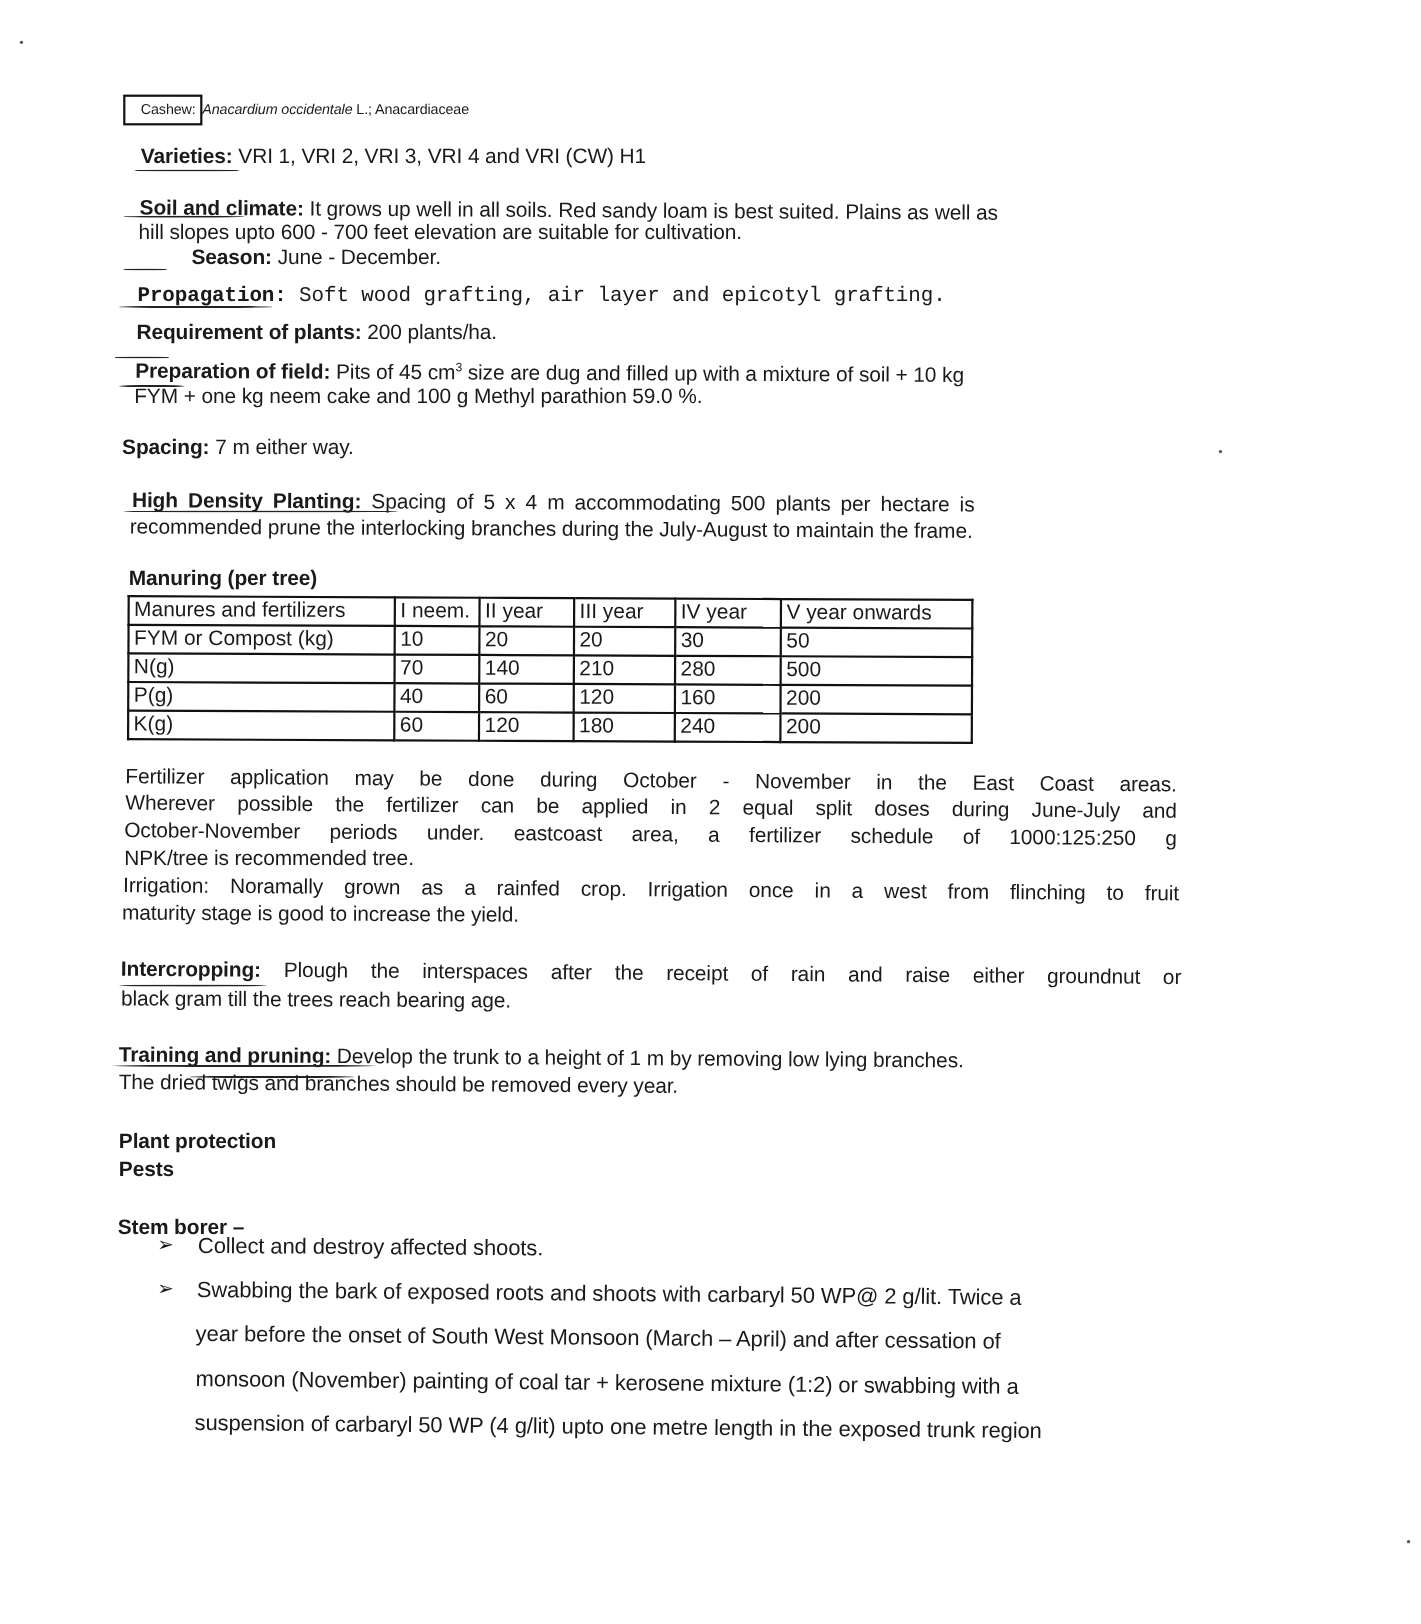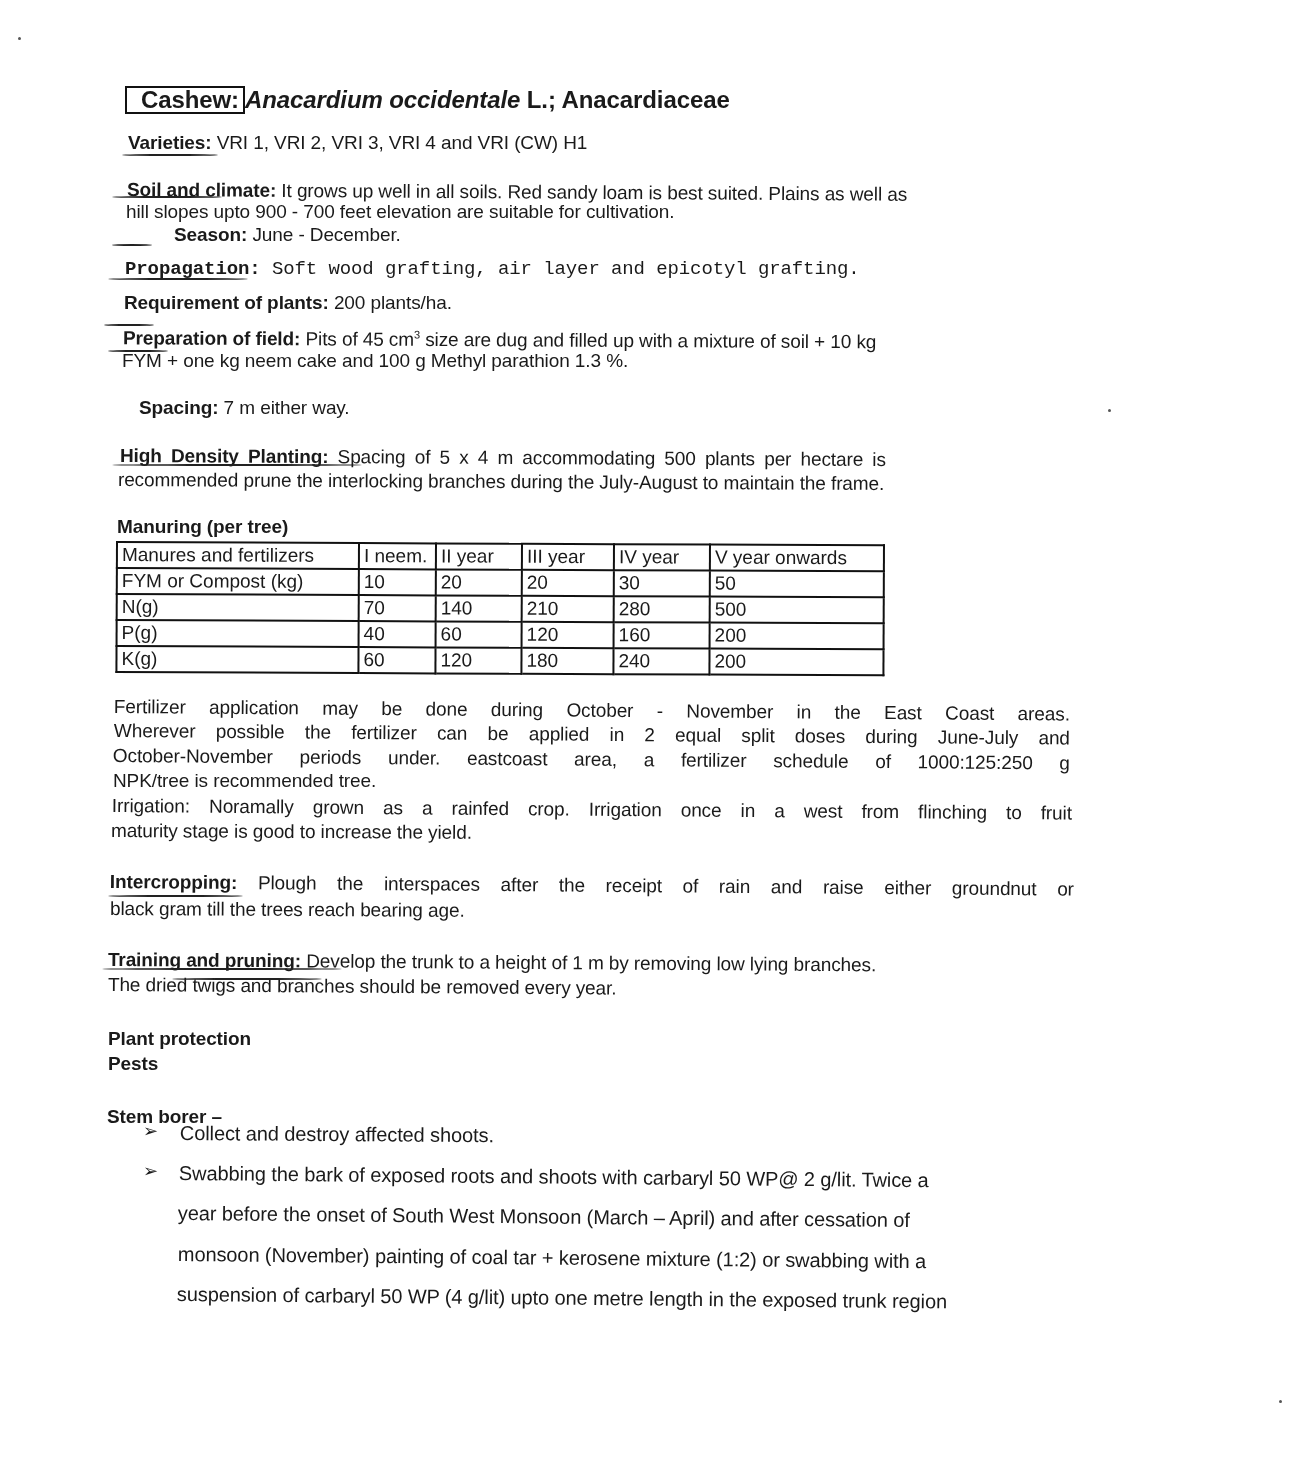--- a/index.html
+++ b/index.html
@@ -4,21 +4,21 @@
   <style>
     html, body { margin: 0; padding: 0; background: #ffffff; }
     body {
       width: 1292px; height: 1476px; position: relative; overflow: hidden;
       font-family: "Liberation Sans", sans-serif; color: #1a1a1a;
     }
     .line { position: absolute; white-space: nowrap; font-size: 19px; letter-spacing: -0.1px; }
     .b { font-weight: bold; }
     .i { font-style: italic; }
     .label { font-weight: bold; }
-    .title { font-size: 24px; font-weight: bold; margin-left: 13px; }
+    .title { font-size: 13px; font-weight: normal; }
     .boxed {
       border: 2px solid #111; padding: 0 4px 0 14px; border-left: 2px solid #111;
       display: inline-block; line-height: 24px;
     }
     .just { white-space: normal; text-align: justify; text-align-last: justify; }
     .pen { position: absolute; border-top: 2px solid #222; border-radius: 50%; }
     table.manure {
       position: absolute; left: 116px; top: 541px; border-collapse: collapse;
       font-size: 19px; transform: rotate(0.25deg); transform-origin: left top;
     }
@@ -44,21 +44,21 @@
 
 <div class="line" style="left:128px; top:132px;">
   <span class="label">Varieties:</span><span> VRI 1, VRI 2, VRI 3, VRI 4 and VRI (CW) H1</span>
 </div>
 <div class="pen" style="left:122px; top:154px; width:96px;"></div>
 
 <div class="line" style="left:127px; top:179px; transform:rotate(0.35deg); transform-origin:left top;">
   <span class="label">Soil and climate:</span><span> It grows up well in all soils. Red sandy loam is best suited. Plains as well as</span>
 </div>
 <div class="line" style="left:126px; top:201px;">
-  <span>hill slopes upto 900 - 700 feet elevation are suitable for cultivation.</span>
+  <span>hill slopes upto 600 - 700 feet elevation are suitable for cultivation.</span>
 </div>
 <div class="pen" style="left:112px; top:196px; width:110px;"></div>
 
 <div class="line" style="left:126px; top:224px;margin-left:48px;">
   <span class="label">Season:</span><span> June - December.</span>
 </div>
 <div class="pen" style="left:112px; top:244px; width:40px;"></div>
 
 <div class="line" style="left:125px; top:258px;font-family:Liberation Mono, monospace;">
   <span class="label">Propagation:</span><span> Soft wood grafting, air layer and epicotyl grafting.</span>
@@ -67,25 +67,25 @@
 
 <div class="line" style="left:124px; top:292px;">
   <span class="label">Requirement of plants:</span><span> 200 plants/ha.</span>
 </div>
 
 <div class="pen" style="left:104px; top:324px; width:50px;"></div>
 <div class="line" style="left:123px; top:327px; transform:rotate(0.3deg); transform-origin:left top;">
   <span class="label">Preparation of field:</span><span> Pits of 45 cm</span><sup style="font-size:11px;">3</sup><span> size are dug and filled up with a mixture of soil + 10 kg</span>
 </div>
 <div class="line" style="left:122px; top:350px;">
-  <span>FYM + one kg neem cake and 100 g Methyl parathion 1.3 %.</span>
+  <span>FYM + one kg neem cake and 100 g Methyl parathion 59.0 %.</span>
 </div>
 <div class="pen" style="left:108px; top:350px; width:60px;"></div>
 
-<div class="line" style="left:139px; top:397px;">
+<div class="line" style="left:111px; top:397px;">
   <span class="label">Spacing:</span><span> 7 m either way.</span>
 </div>
 
 <div class="line" style="left:120px; top:445px; transform:rotate(0.3deg); transform-origin:left top; word-spacing:4px;">
   <span class="label">High Density Planting:</span><span> Spacing of 5 x 4 m accommodating 500 plants per hectare is</span>
 </div>
 <div class="line" style="left:118px; top:469px; transform:rotate(0.3deg); transform-origin:left top;">
   <span>recommended prune the interlocking branches during the July-August to maintain the frame.</span>
 </div>
 <div class="pen" style="left:112px; top:464px; width:250px;"></div>

